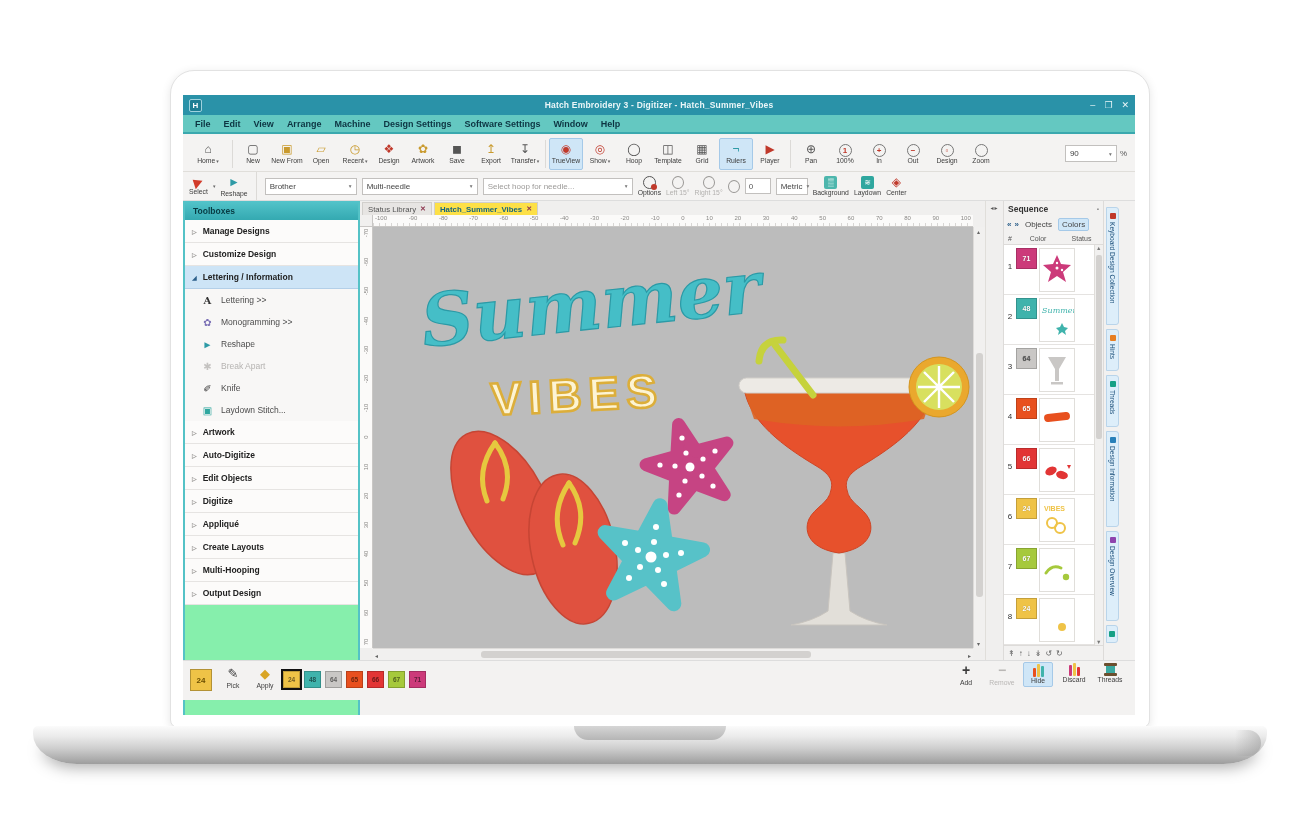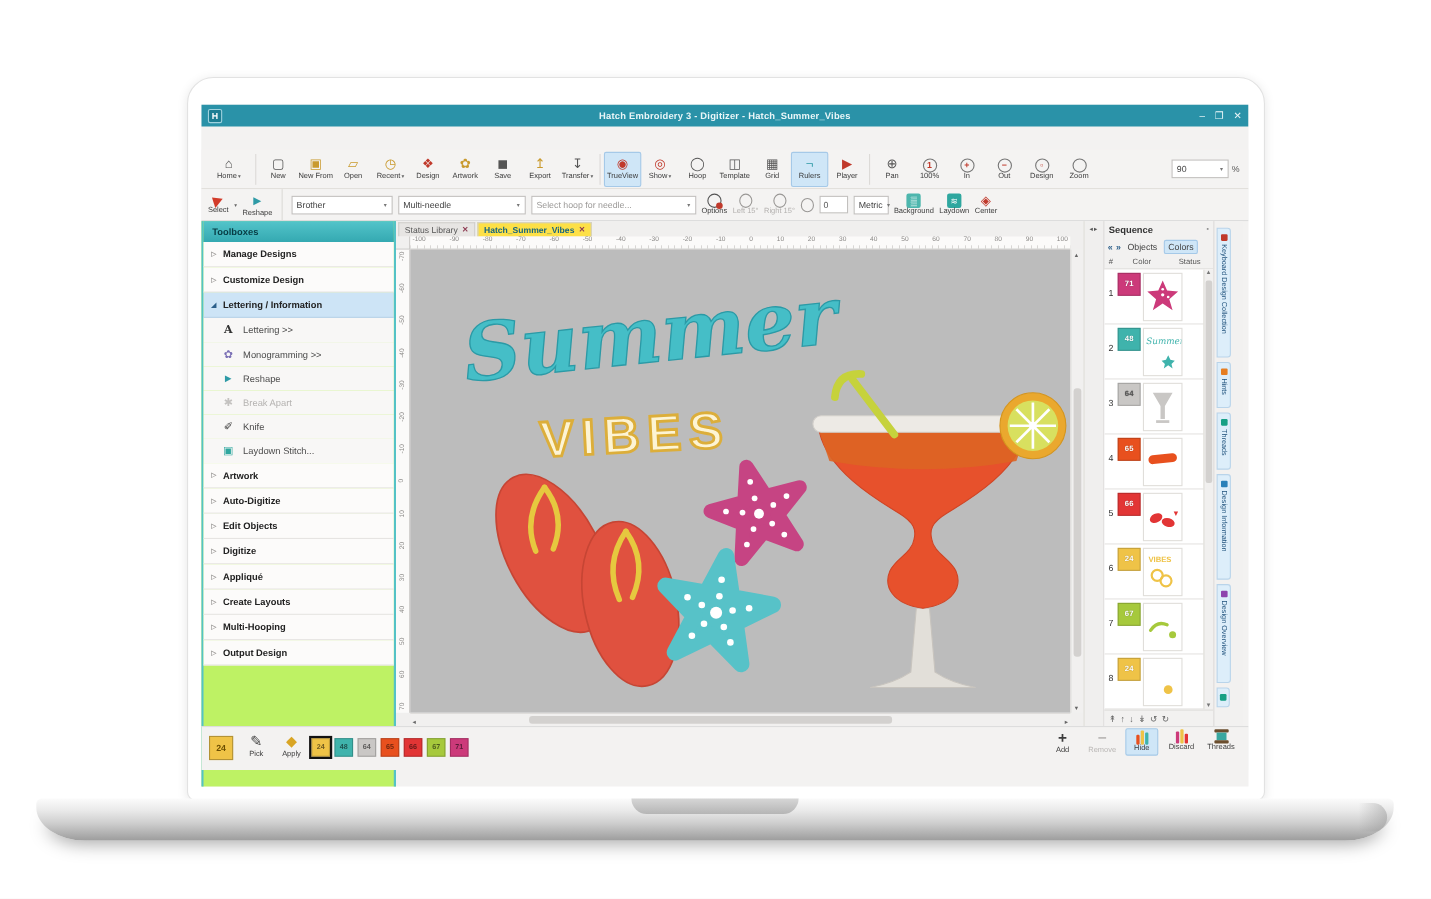--- a/index.html
+++ b/index.html
@@ -41,21 +41,21 @@
   .selarrow{width:0;height:0;border-left:9px solid #d23b2a;border-top:4px solid transparent;border-bottom:6px solid transparent;transform:rotate(-18deg)}
   .opt{width:13px;height:13px;border:1.5px solid #555;border-radius:50%;position:relative}
   .opt::after{content:"";position:absolute;right:-2px;bottom:-2px;width:6px;height:6px;border-radius:50%;background:#c0392b}
   .ring{width:12px;height:13px;border:1.5px solid #9a9896;border-radius:50%}
   .numin{width:26px;height:16px;background:#fff;border:1px solid #c2c0be;font-size:8px;color:#555;display:flex;align-items:center;justify-content:flex-start;padding:0 3px}
   .sqico{width:13px;height:13px;border-radius:2px;display:flex;align-items:center;justify-content:center;color:#fff;font-size:8px}
   .ctr{color:#c0392b;font-size:12px;line-height:13px}
   
   .main{position:absolute;left:0;top:106px;width:100%;height:459px}
   
-  .sidebar{position:absolute;left:0;top:0;width:177px;height:590px;background:#bef264;border:2px solid #54c2c6;border-top:none}
+  .sidebar{position:absolute;left:0;top:0;width:177px;height:590px;background:#86efac;border:2px solid #54c2c6;border-top:none}
   .sb-head{height:19px;background:linear-gradient(#53c4ca,#34a9b1);display:flex;align-items:center;padding-left:8px;font-size:8.5px;font-weight:bold;color:#073b43}
   .sb-cat{height:23px;background:#fcfbfa;border-bottom:1px solid #e6e4e2;display:flex;align-items:center;gap:6px;padding-left:7px;font-size:8.5px;font-weight:bold;color:#222}
   .sb-cat .arr{font-size:6px;color:#9a9896}
   .sb-cat.on{background:#cde4f6;border-bottom:1px solid #b3cfe8}
   .sb-cat.on .arr{color:#2c5f8a}
   .sb-sub{height:22px;display:flex;align-items:center;gap:7px;padding-left:16px;font-size:8.5px;color:#4c4c4c;background:#f8f7f6}
   .sb-sub .sico{width:13px;text-align:center;font-size:10px;color:#333}
   .sb-sub.dis{color:#b5b3b1}
   .sb-sub.dis .sico{color:#c4c2c0}
   
@@ -139,20 +139,31 @@
   <div class="titlebar">
     <div class="appico">H</div>
     <div class="wtitle">Hatch Embroidery 3 - Digitizer - Hatch_Summer_Vibes</div>
     <div class="wctrls">
       <span>–</span>
       <span>❐</span>
       <span>✕</span>
     </div>
   </div>
 
+  <div class="menubar">
+    <span>File</span>
+    <span>Edit</span>
+    <span>View</span>
+    <span>Arrange</span>
+    <span>Machine</span>
+    <span>Design Settings</span>
+    <span>Software Settings</span>
+    <span>Window</span>
+    <span>Help</span>
+  </div>
 
   <div class="tb1">
     <div class="t1 wide">
       <span class="t1i">⌂</span>
       <span class="t1l">
           <span>Home</span>
           <span class="tcaret">▾</span>
         </span>
     </div>
     <div class="vsep"></div>

